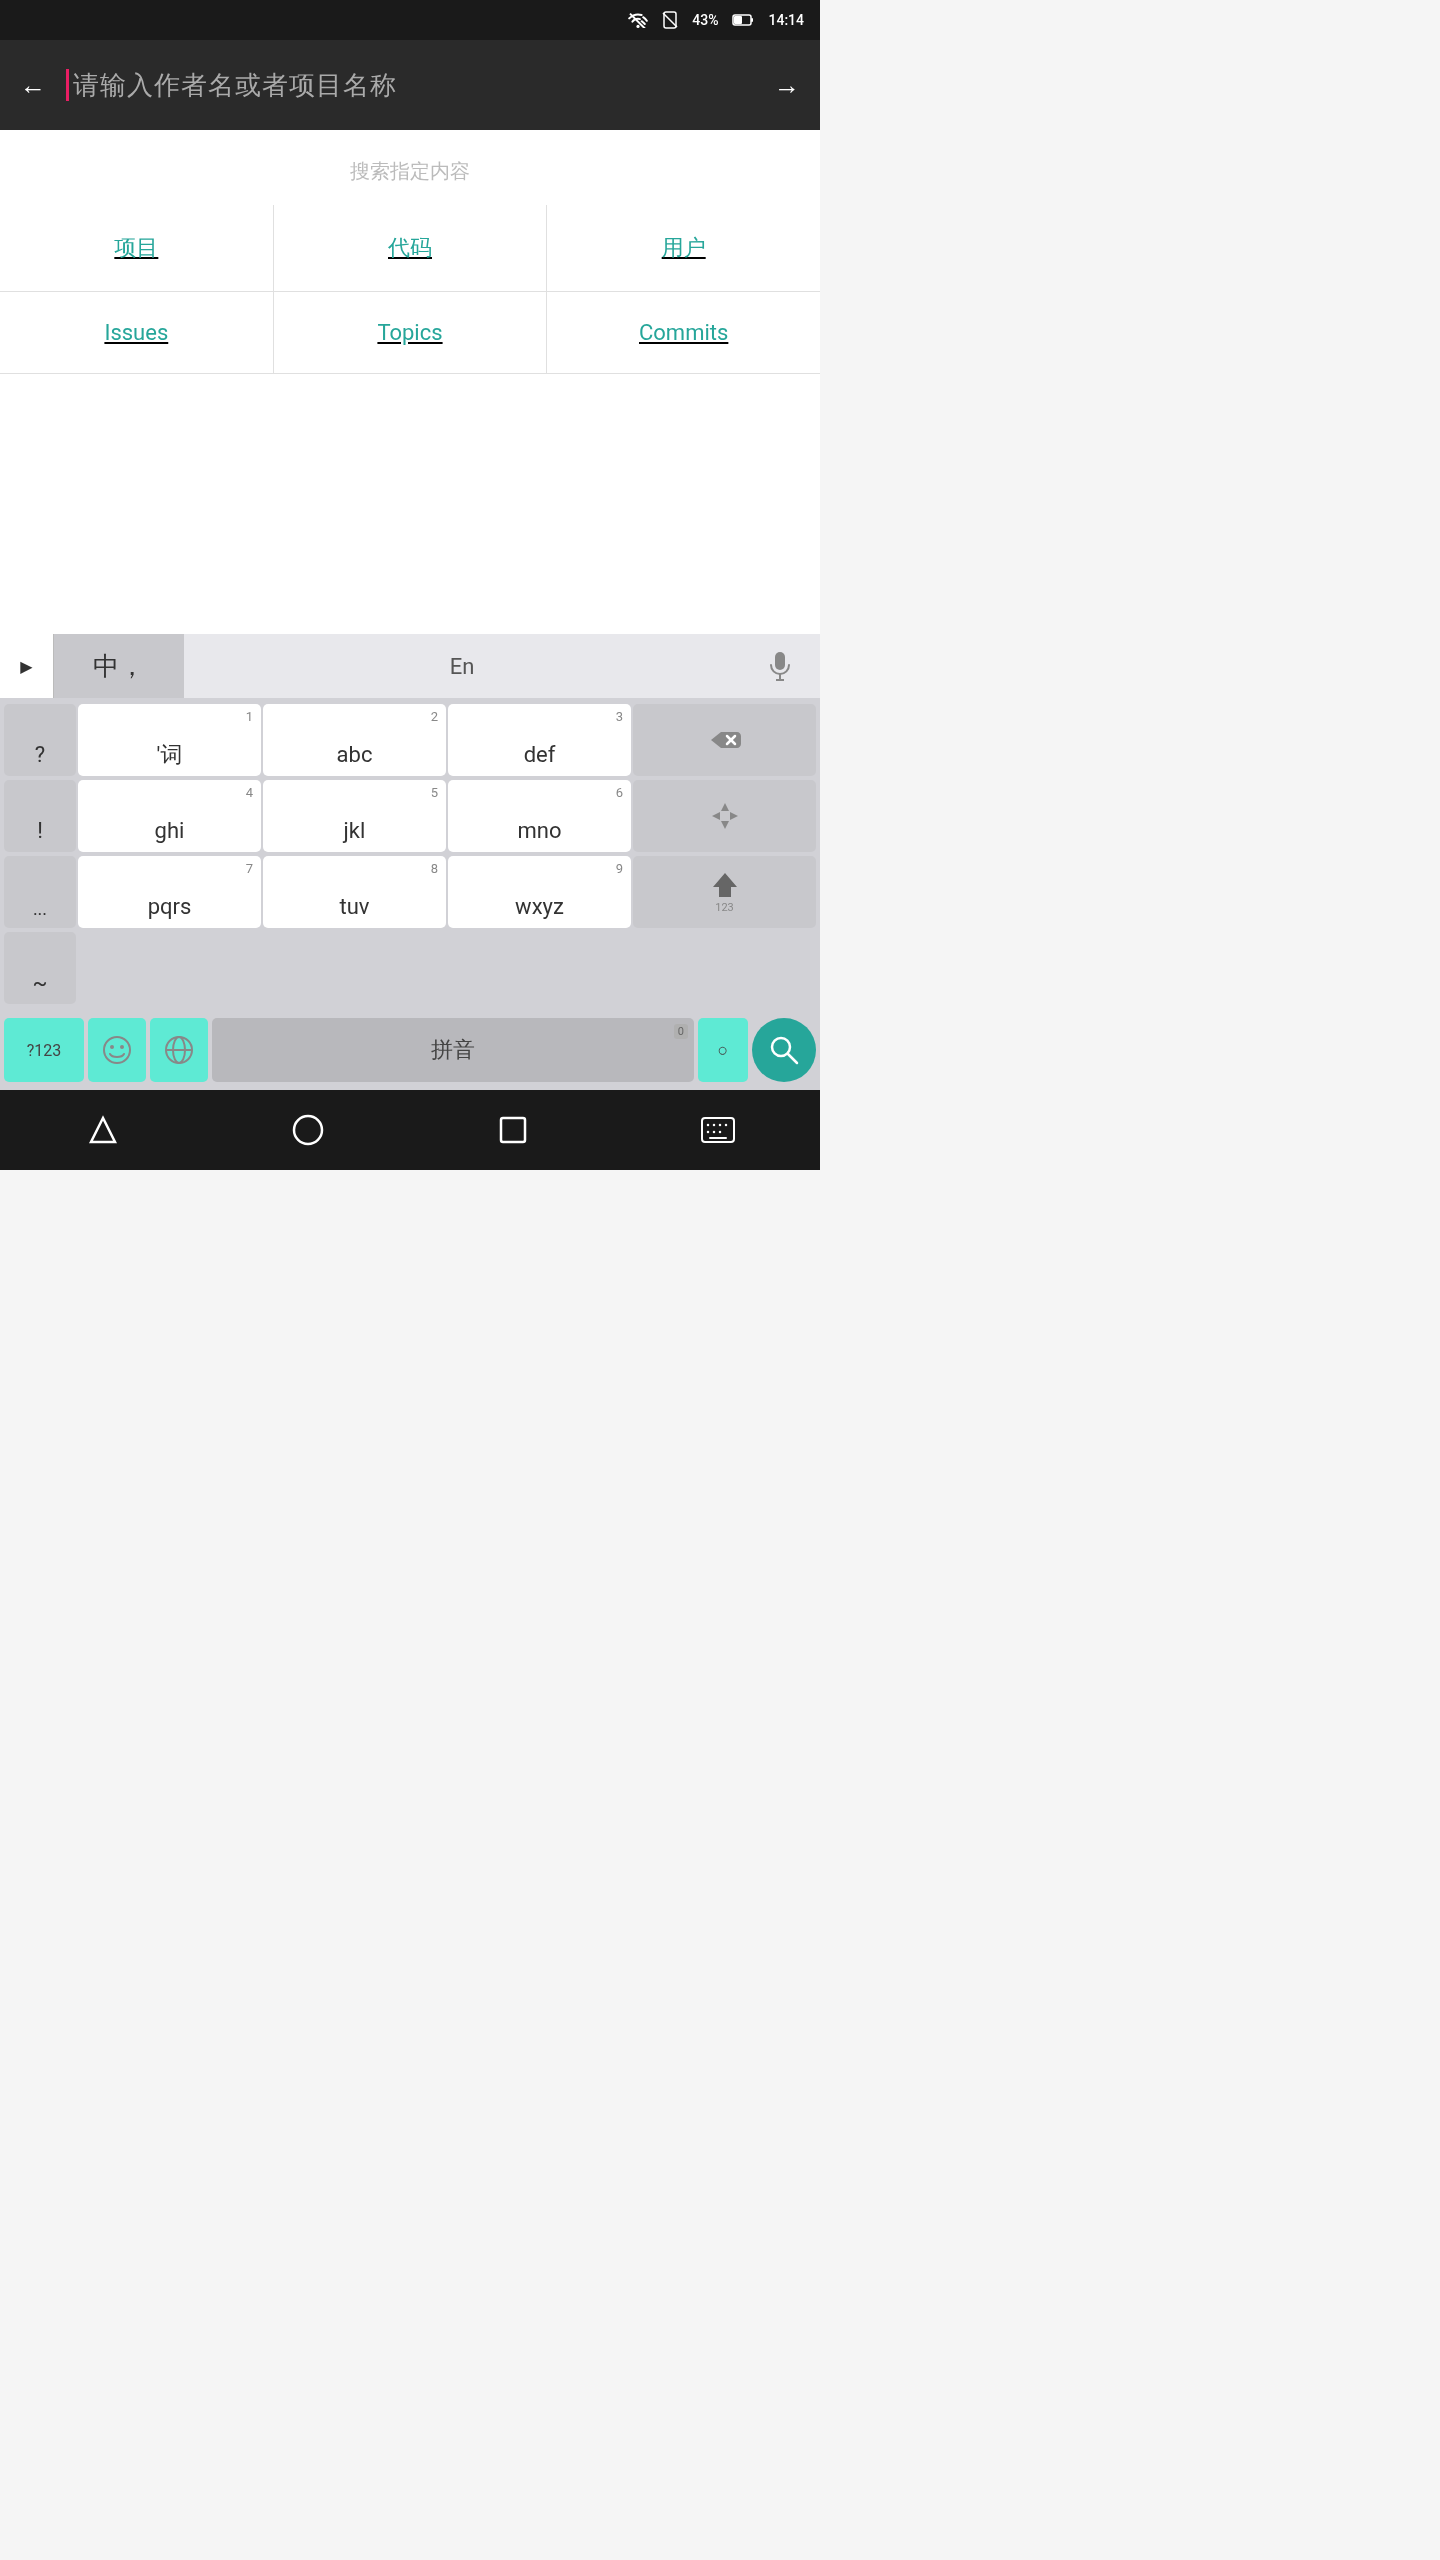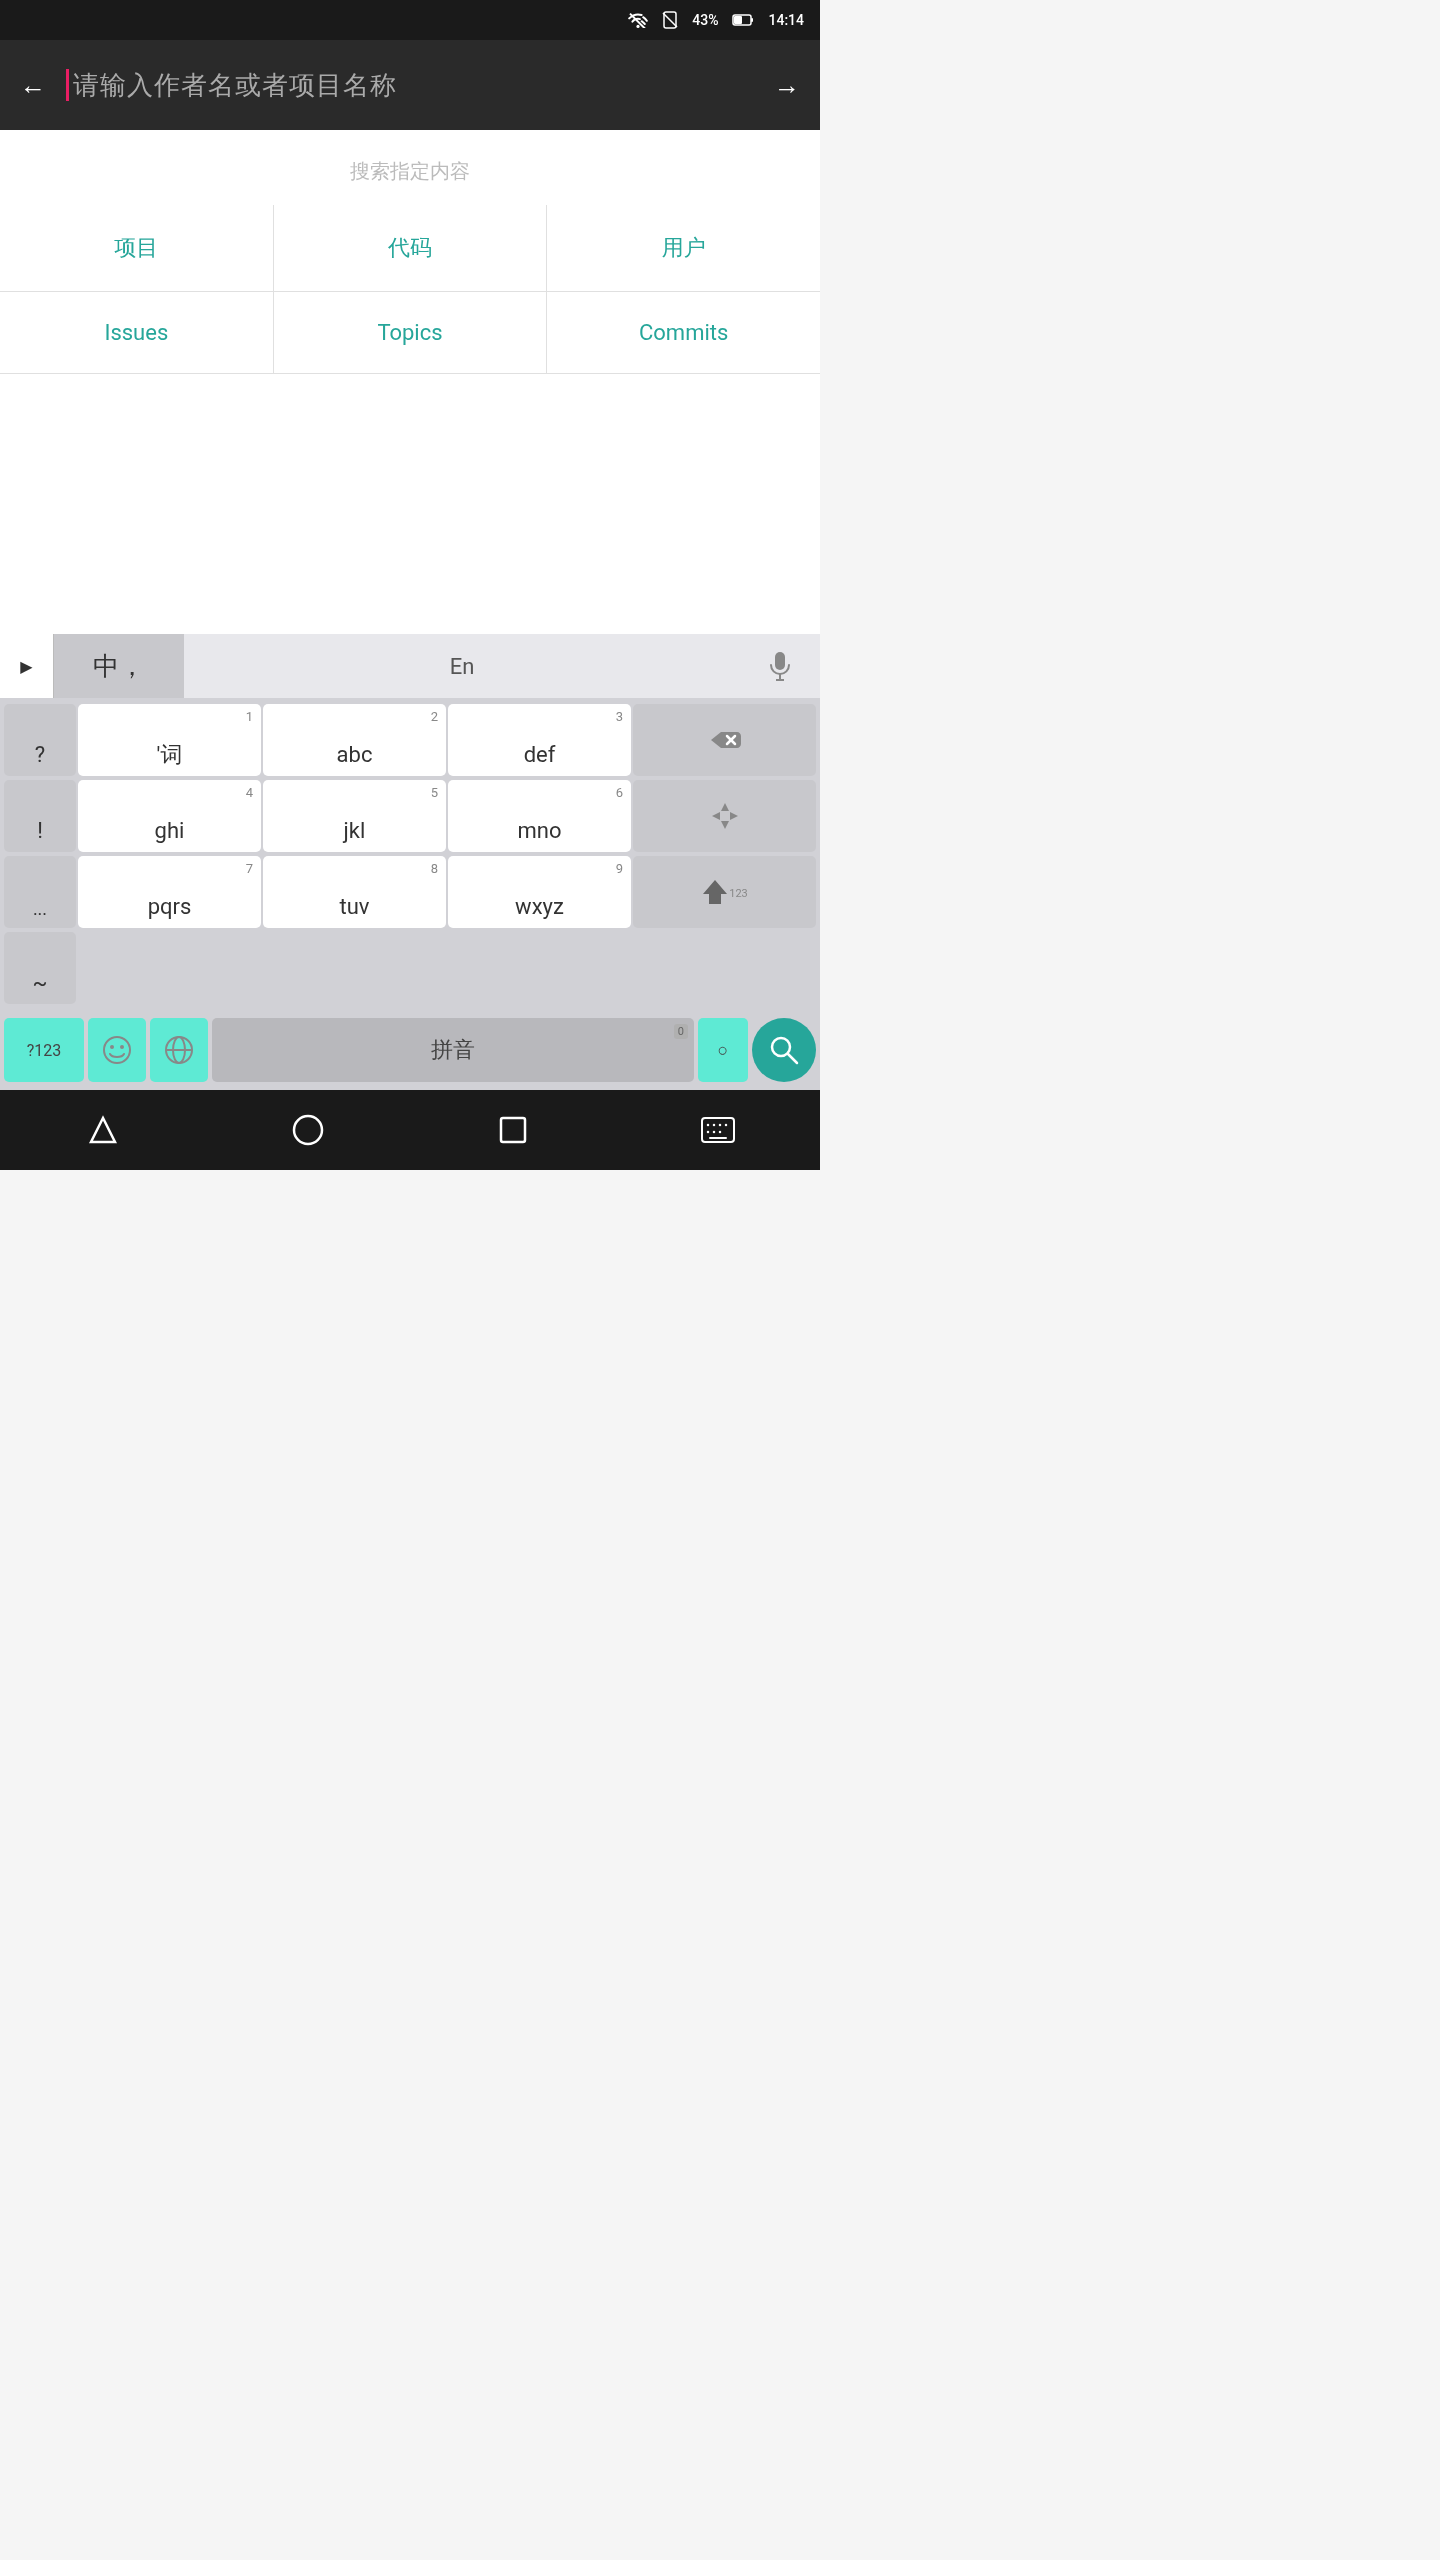--- a/index.html
+++ b/index.html
@@ -94,20 +94,21 @@
     
     .category-grid {
       display: flex;
       flex-direction: column;
       width: 100%;
     }
     .category-row {
       display: flex;
       width: 100%;
       border-bottom: 1px solid #e0e0e0;
+      text-decoration: underline;
     }
     .category-cell {
       flex: 1;
       text-align: center;
       padding: 28px 10px;
       color: #26a69a;
       font-size: 22px;
       cursor: pointer;
       border-right: 1px solid #e0e0e0;
     }
@@ -289,20 +290,21 @@
       width: 60px;
       height: 60px;
       display: flex;
       align-items: center;
       justify-content: center;
       cursor: pointer;
     }
 
     .shift-key-container {
       display: flex;
+      flex-direction: column;
       align-items: center;
       gap: 0;
     }
     .shift-number {
       font-size: 11px;
       color: #888;
       margin-top: 2px;
     }
   </style>
 </head>

